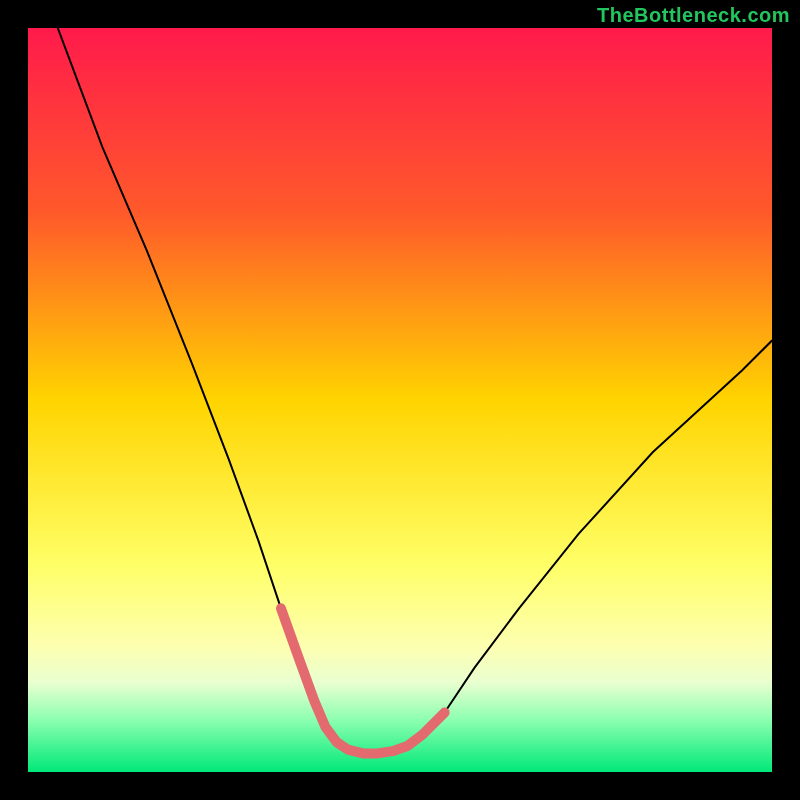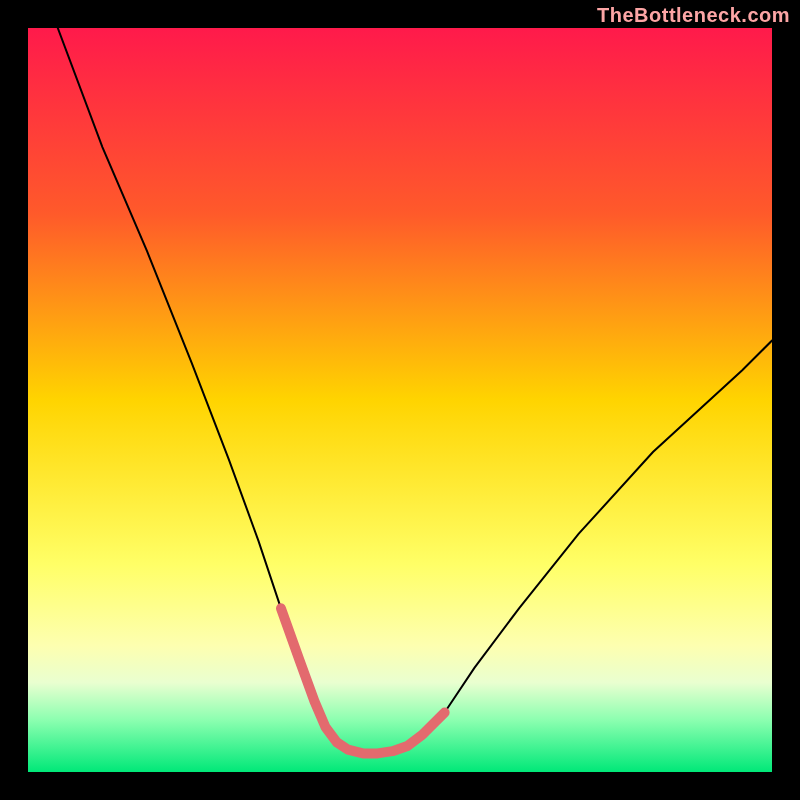--- a/index.html
+++ b/index.html
@@ -14,21 +14,21 @@
   .frame {
     position: relative;
     width: 800px;
     height: 800px;
     background: #000;
   }
   .watermark {
     position: absolute;
     top: 4px;
     right: 10px;
-    color: #fca5a5;
+    color: #22c55e;
     font-size: 20px;
     font-weight: 600;
     letter-spacing: 0.5px;
     user-select: none;
   }
   svg.plot {
     position: absolute;
     left: 28px;
     top: 28px;
     width: 744px;

